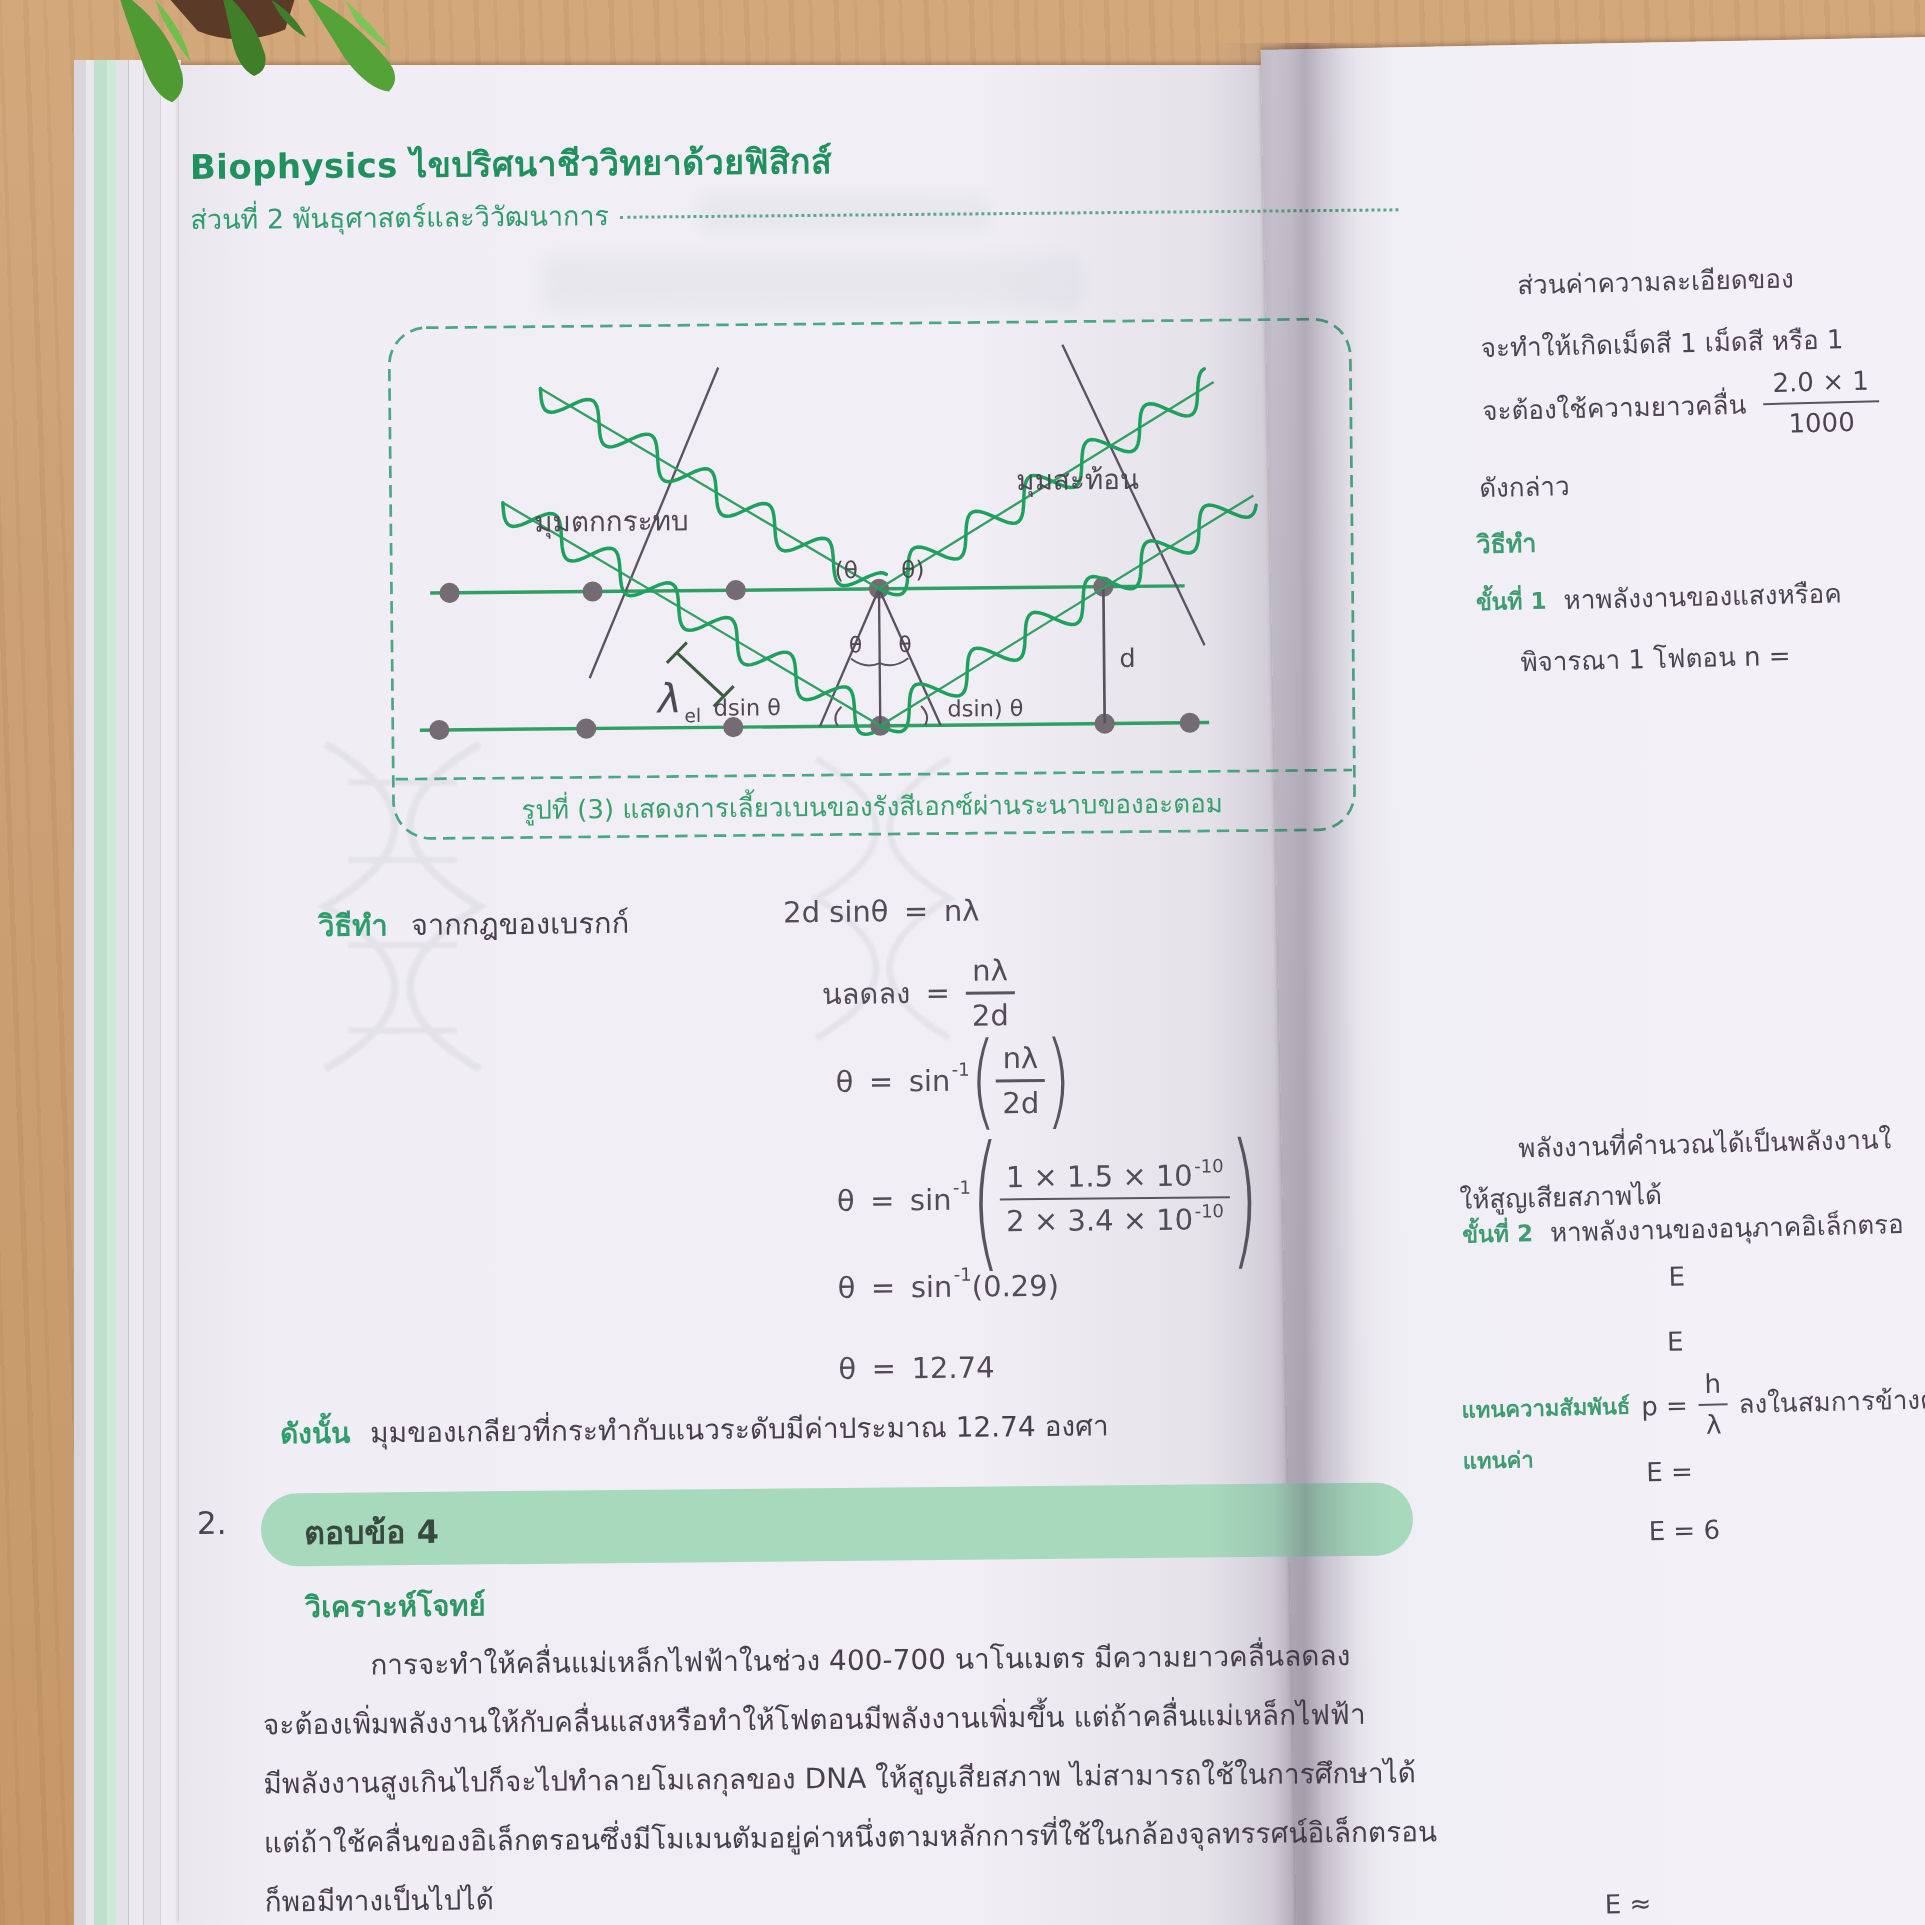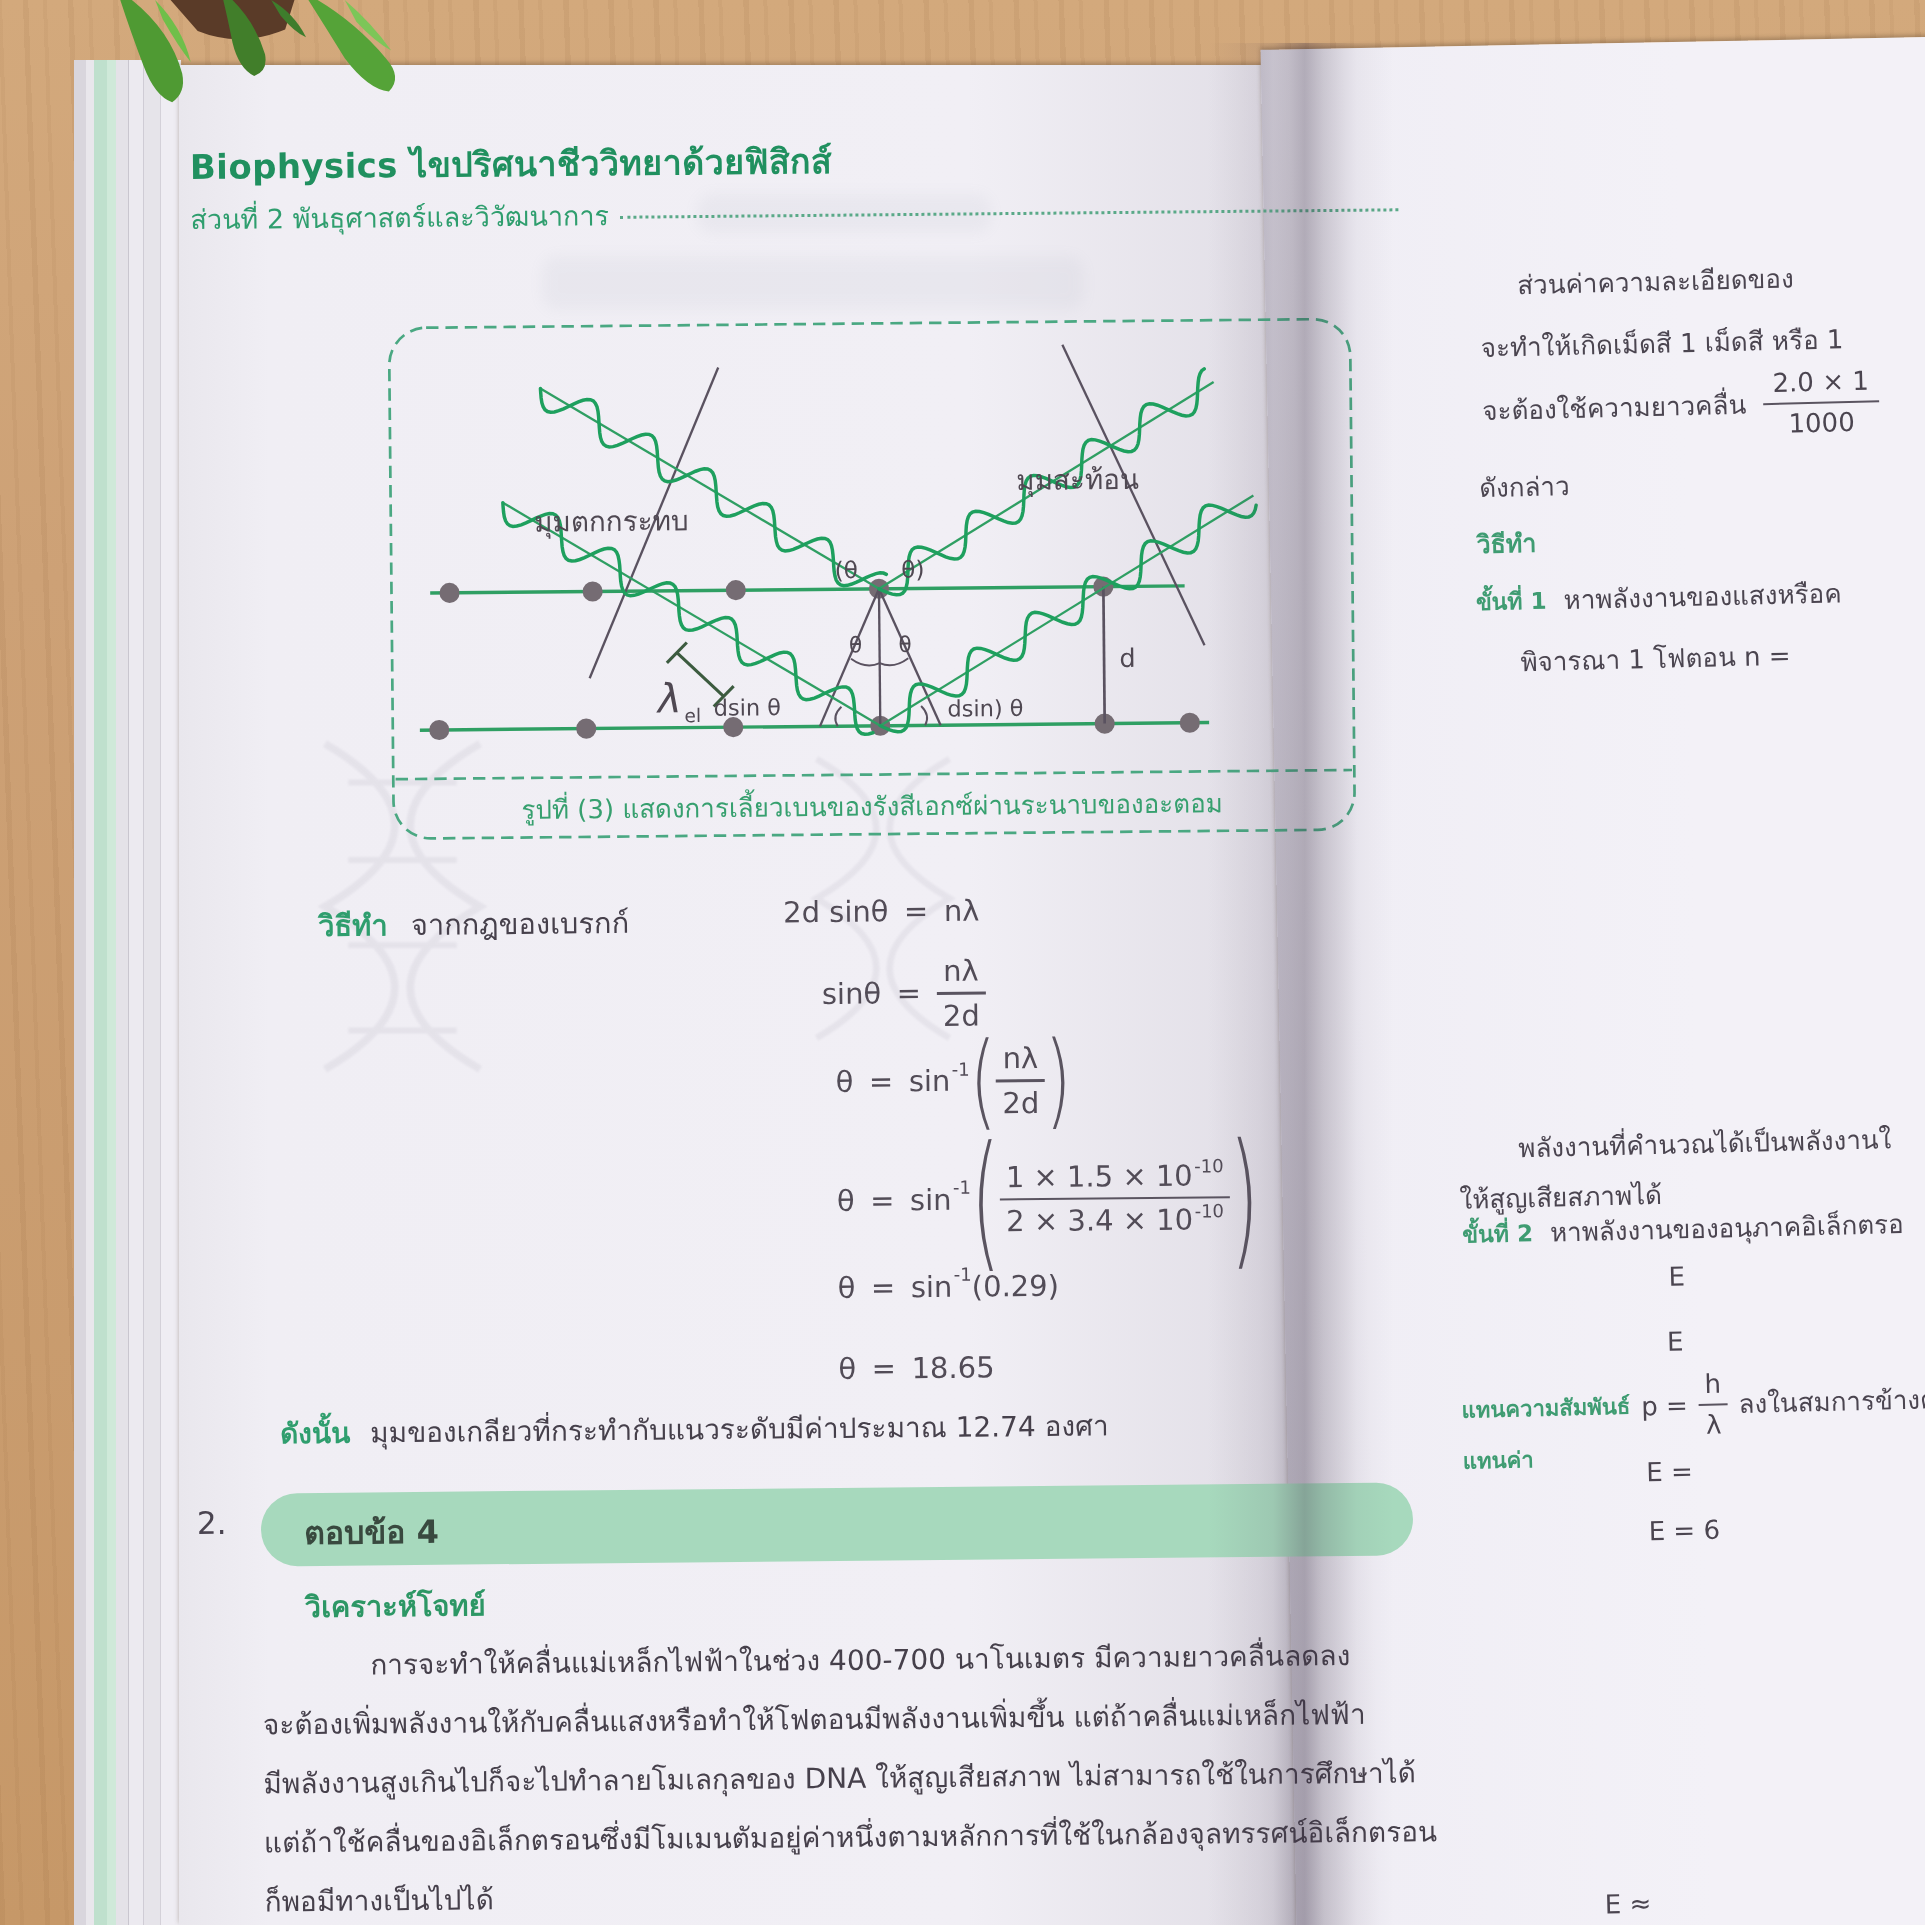--- a/index.html
+++ b/index.html
@@ -159,21 +159,21 @@
       <span class="ink" style="margin-left:14px;">จากกฎของเบรกก์</span>
     </div>
 
     <div class="t eq-row" style="left:784px;top:900px;">
       <span>2d sinθ</span>
       <span class="rel">=</span>
       <span>nλ</span>
     </div>
 
     <div class="t eq-row" style="left:822px;top:959px;">
-      <span>sinθ</span>
+      <span>นลดลง</span>
       <span class="rel">=</span>
       <span class="frac">
         <span class="num">nλ</span>
         <span class="bar"></span>
         <span class="den">2d</span>
       </span>
     </div>
 
     <div class="t eq-row" style="left:835px;top:1047px;">
       <span>θ</span>
@@ -207,21 +207,21 @@
       <span>θ</span>
       <span class="rel">=</span>
       <span>sin</span>
       <span class="sup">-1</span>
       <span>(0.29)</span>
     </div>
 
     <div class="t eq-row" style="left:835px;top:1357px;">
       <span>θ</span>
       <span class="rel">=</span>
-      <span>18.65</span>
+      <span>12.74</span>
     </div>
 
     <div class="t" style="left:276px;top:1411px;font-size:28px;">
       <span class="green" style="font-weight:700;">ดังนั้น</span>
       <span class="ink" style="margin-left:11px;">มุมของเกลียวที่กระทำกับแนวระดับมีค่าประมาณ 12.74 องศา</span>
     </div>
 
     <div class="t num-label" style="left:192px;top:1504px;">2.</div>
     <div class="pill" style="left:256px;top:1493px;width:1152px;height:73px;">
       <span class="pill-label" style="position:absolute;left:43px;top:14px;">ตอบข้อ 4</span>

